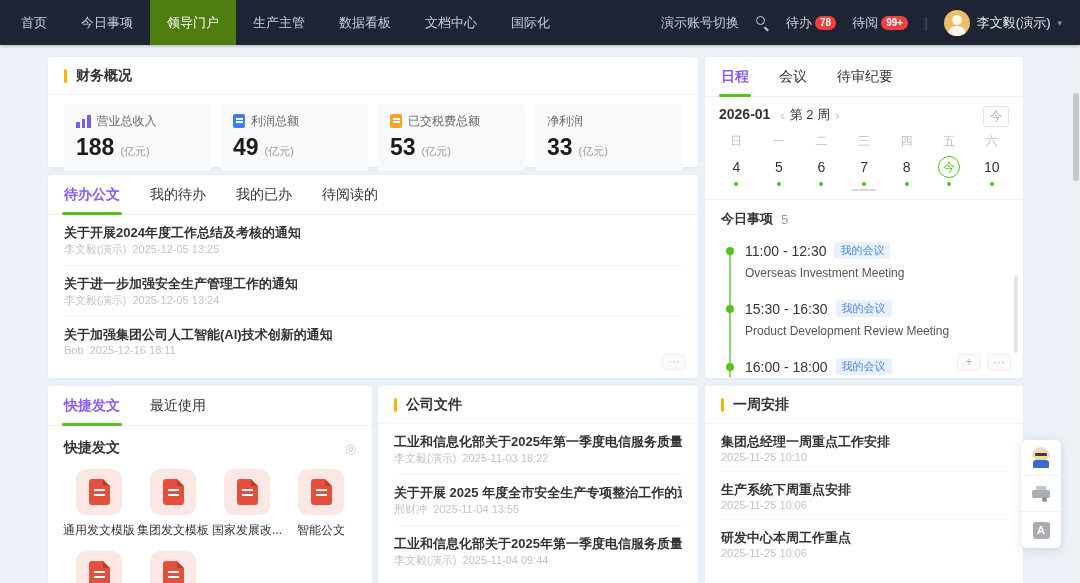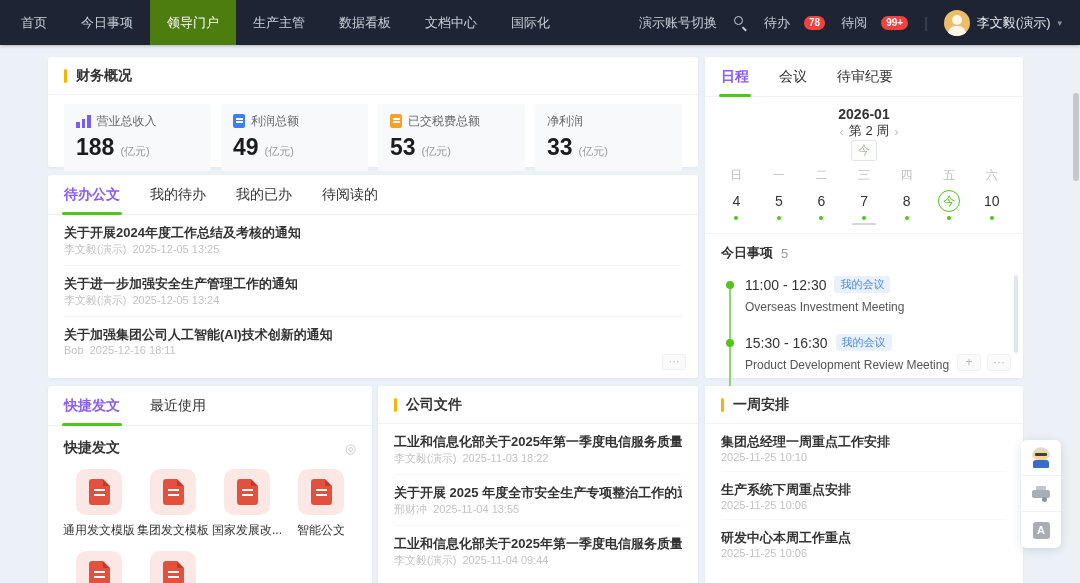--- a/index.html
+++ b/index.html
@@ -23,21 +23,21 @@
   .nav-item { display:flex; align-items:center; padding:0 17px; font-size:13px; cursor:pointer; }
   .nav-item.active { background:#4d7c0f; color:#fff; }
   .nav-spacer { flex:1; }
   .nav-right { display:flex; align-items:center; padding-right:18px; gap:16px; }
   .acct-switch { font-size:13px; white-space:nowrap; cursor:pointer; }
   .search-icon { position:relative; width:15px; height:15px; cursor:pointer; }
   .search-icon i { position:absolute; left:1px; top:1px; width:9px; height:9px;
     border:1.5px solid #c9cfda; border-radius:50%; }
   .search-icon b { position:absolute; right:1px; bottom:1px; width:5px; height:1.5px;
     background:#c9cfda; transform:rotate(45deg); }
-  .nav-badge-group { display:flex; align-items:center; font-size:13px; gap:14px; cursor:pointer; white-space:nowrap; }
+  .nav-badge-group { display:flex; align-items:center; font-size:13px; gap:3px; cursor:pointer; white-space:nowrap; }
   .pill { background:#f5413d; color:#fff; font-size:10px; line-height:14px; padding:0 5px;
     border-radius:8px; font-weight:700; }
   .nav-divider { color:#475062; font-size:14px; }
   .user-block { display:flex; align-items:center; gap:7px; cursor:pointer; white-space:nowrap; }
   .avatar { width:26px; height:26px; border-radius:50%; background:#ecbd68; position:relative; overflow:hidden; }
   .avatar i { position:absolute; left:8px; top:5px; width:10px; height:10px; background:#fdf6ea; border-radius:50%; }
   .avatar b { position:absolute; left:4px; top:16px; width:18px; height:12px; background:#fdf6ea; border-radius:8px 8px 0 0; }
   .user-name { font-size:13px; color:#e6e9f0; }
   .caret { font-size:9px; color:#8a93a6; }
 
@@ -82,21 +82,21 @@
   .doc-list { padding:0 16px; }
   .doc-item { padding:9px 0 8px; border-bottom:1px solid #f6f6f6; cursor:pointer; }
   .doc-item:last-child { border-bottom:none; }
   .doc-item-title { font-size:13px; color:#333; font-weight:600; white-space:nowrap; overflow:hidden; }
   .doc-item-meta { font-size:11px; color:#c3c3c3; }
   .more-btn { position:absolute; right:12px; bottom:8px; width:24px; height:16px;
     background:#fafafa; border:1px solid #f0f0f0; border-radius:3px; color:#c0c0c0;
     font-size:11px; line-height:13px; text-align:center; cursor:pointer; }
 
   
-  .cal-header { display:flex; align-items:center; padding:9px 14px 2px;flex-direction:column; }
+  .cal-header { display:flex; align-items:flex-start; padding:9px 14px 2px; }
   .cal-month { font-size:14px; color:#333; font-weight:600; }
   .cal-week-nav { display:flex; align-items:center; gap:5px; margin-left:10px; color:#333; font-size:13px; }
   .cal-arrow { color:#c0c0c0; font-size:13px; cursor:pointer; }
   .cal-spacer { flex:1; }
   .today-btn { border:1px solid #e3e6e3; border-radius:3px; padding:1px 6px; font-size:12px;
     color:#9fbf9a; cursor:pointer; background:#fcfdfc; }
   .cal-weekdays, .cal-days { display:flex; padding:0 10px; }
   .cal-weekdays { margin-top:4px; }
   .cal-weekdays span { flex:1; text-align:center; font-size:12px; color:#bfbfbf; }
   .cal-days { margin-top:6px; padding-bottom:8px; border-bottom:1px solid #f2f2f2; }

